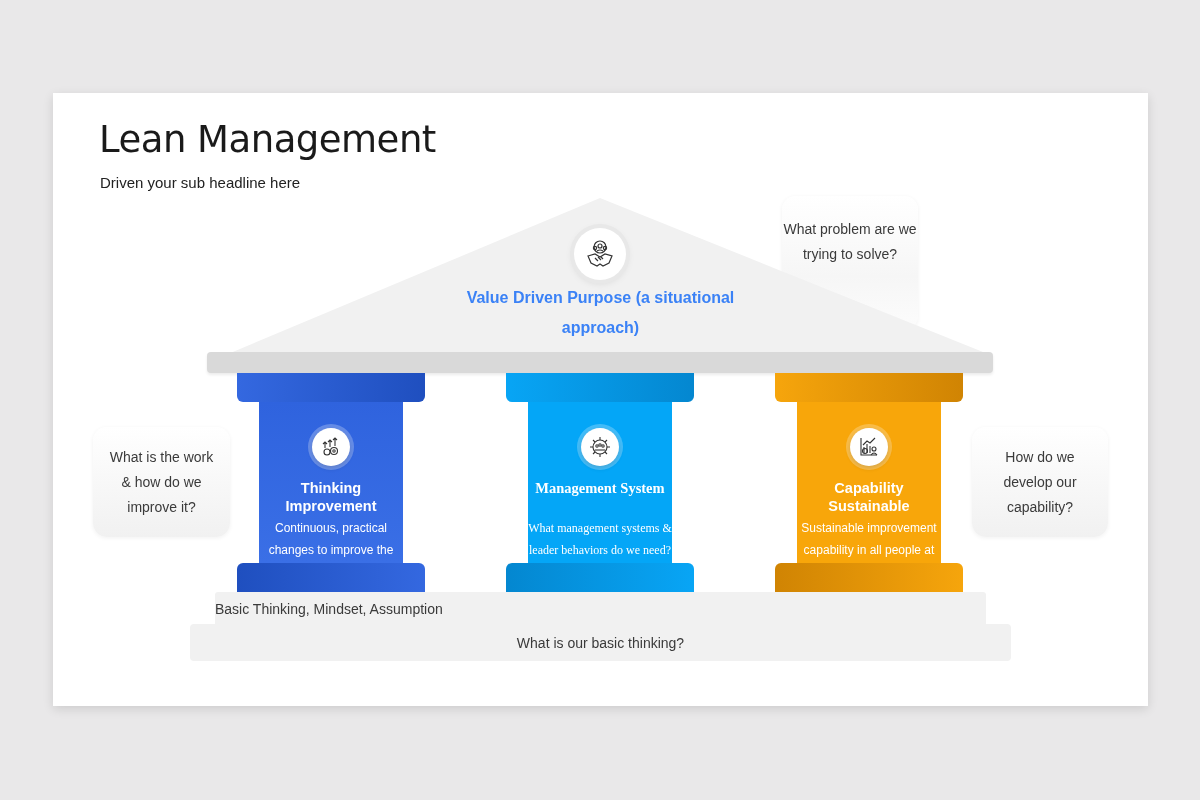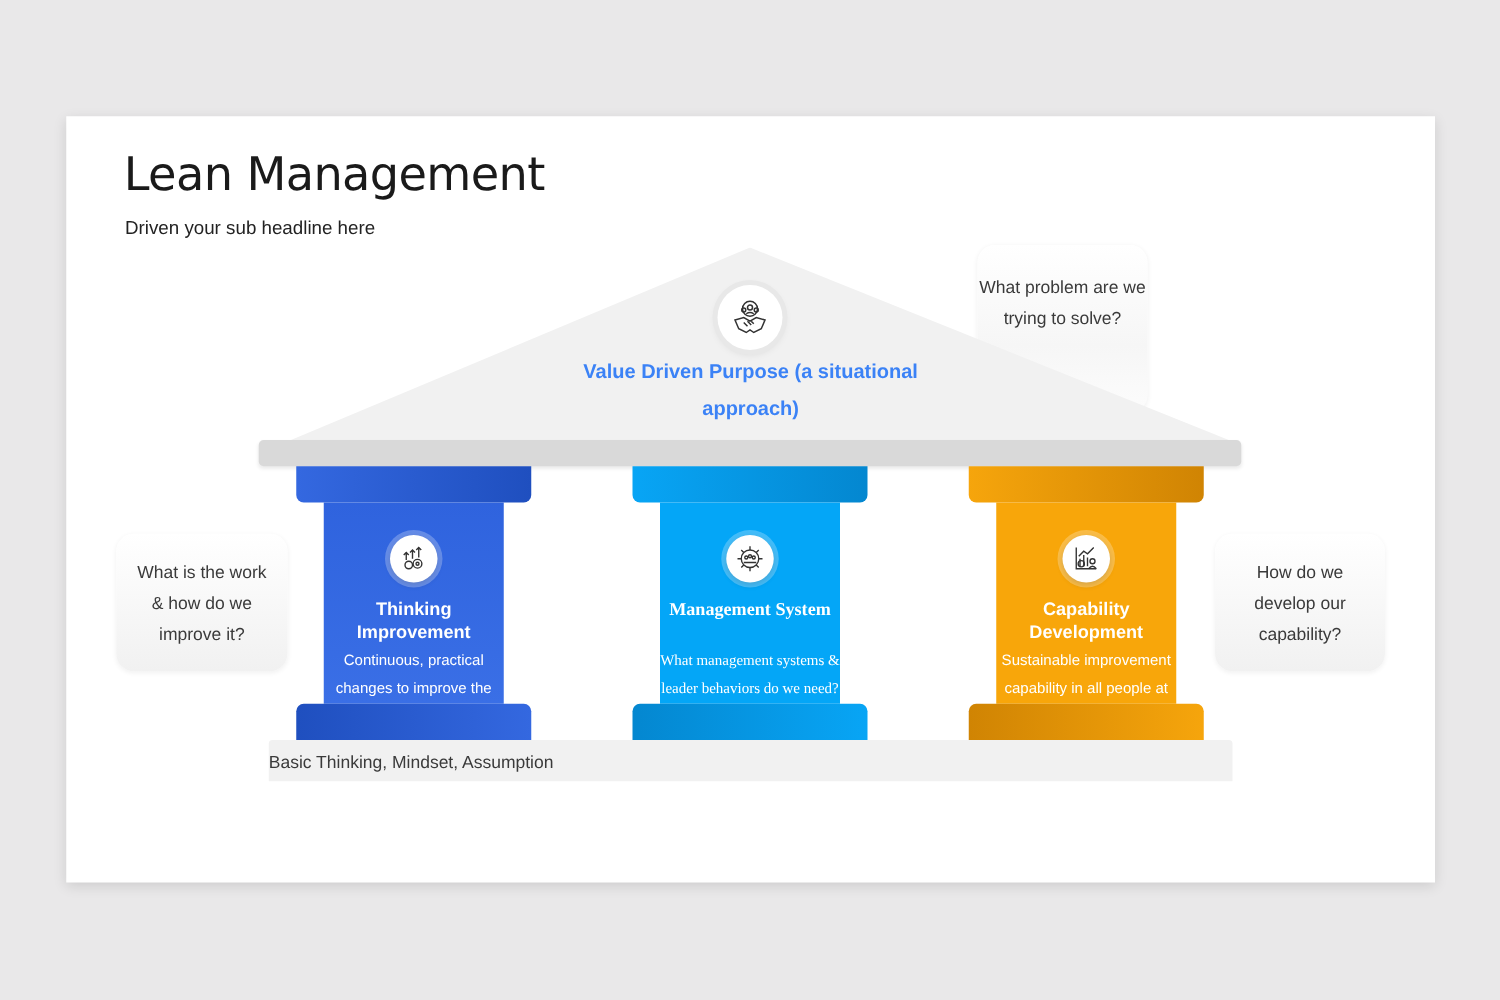--- a/index.html
+++ b/index.html
@@ -194,22 +194,25 @@
       <div class="icon-circle">
         <svg width="22" height="22" viewBox="0 0 22 22" fill="none" stroke="#333" stroke-width="1.1">
           <path d="M3 2 V19 H19"></path>
           <path d="M6 17 V11 M9 17 V8 M12 17 V10"></path>
           <path d="M5 9 l4 -4 l3 2 l5 -5"></path>
           <circle cx="7" cy="15" r="2.5"></circle>
           <circle cx="16" cy="13" r="2"></circle>
           <path d="M13 19 q3 -4 6 0"></path>
         </svg>
       </div>
-      <div class="p-title">Capability Development</div>
+      <div class="p-title">Capability Sustainable</div>
       <div class="p-desc">Sustainable improvement capability in all people at all levels.</div>
     </div>
     <div class="base"></div>
   </div>
 
   <div class="step1">
     <span>Basic Thinking, Mindset, Assumption</span>
   </div>
+  <div class="step2">
+    <span>What is our basic thinking?</span>
+  </div>
 </div>
 
 </body></html>

